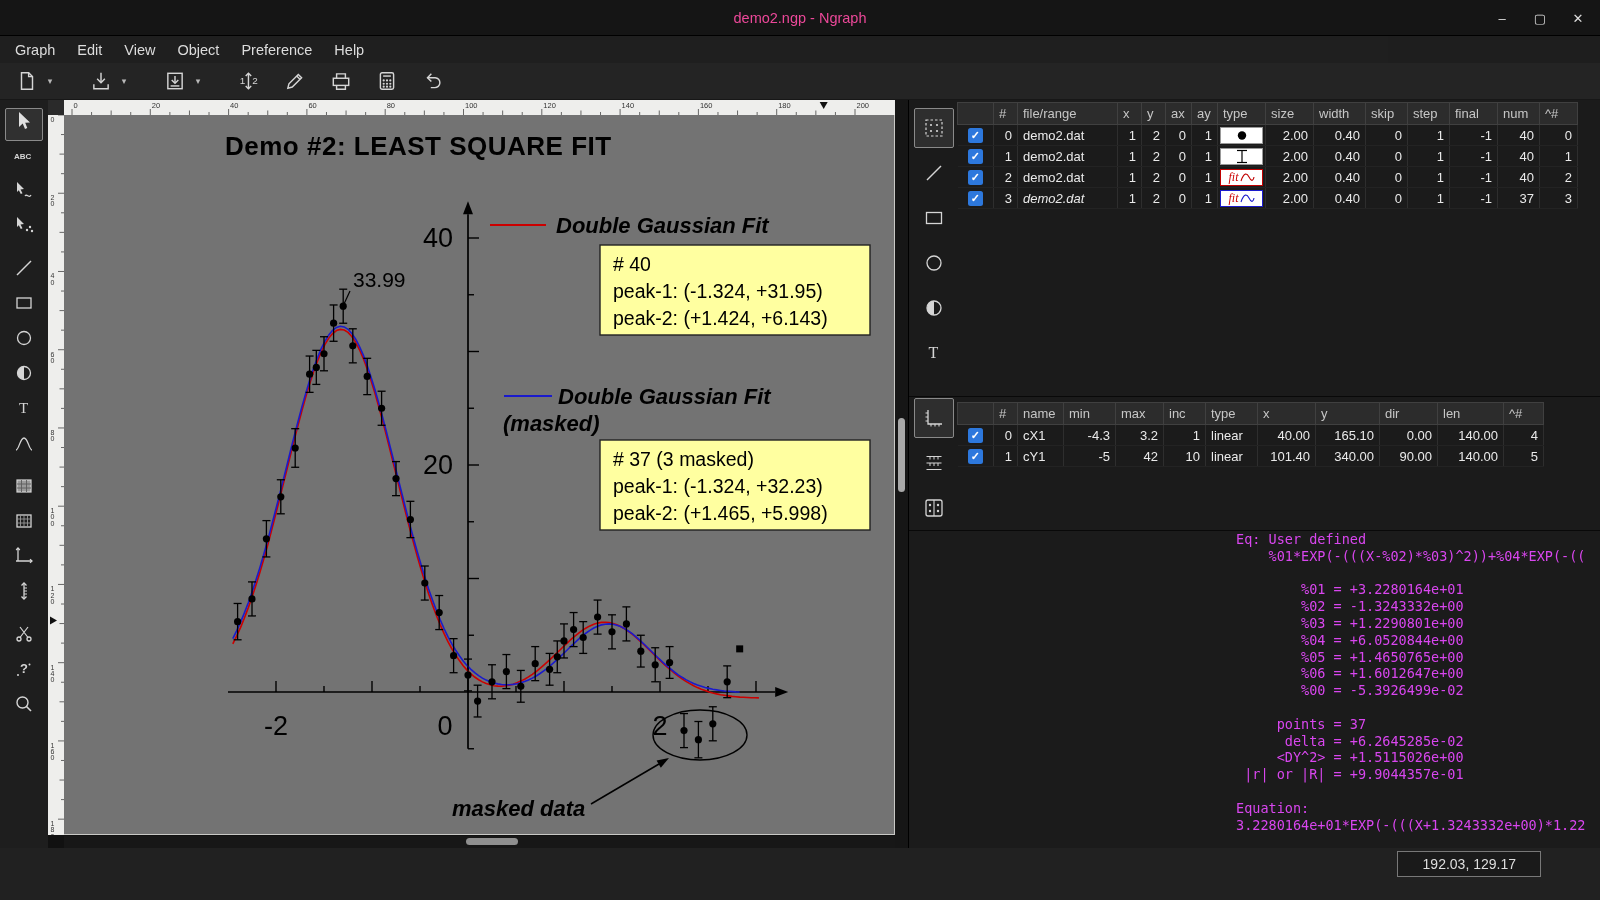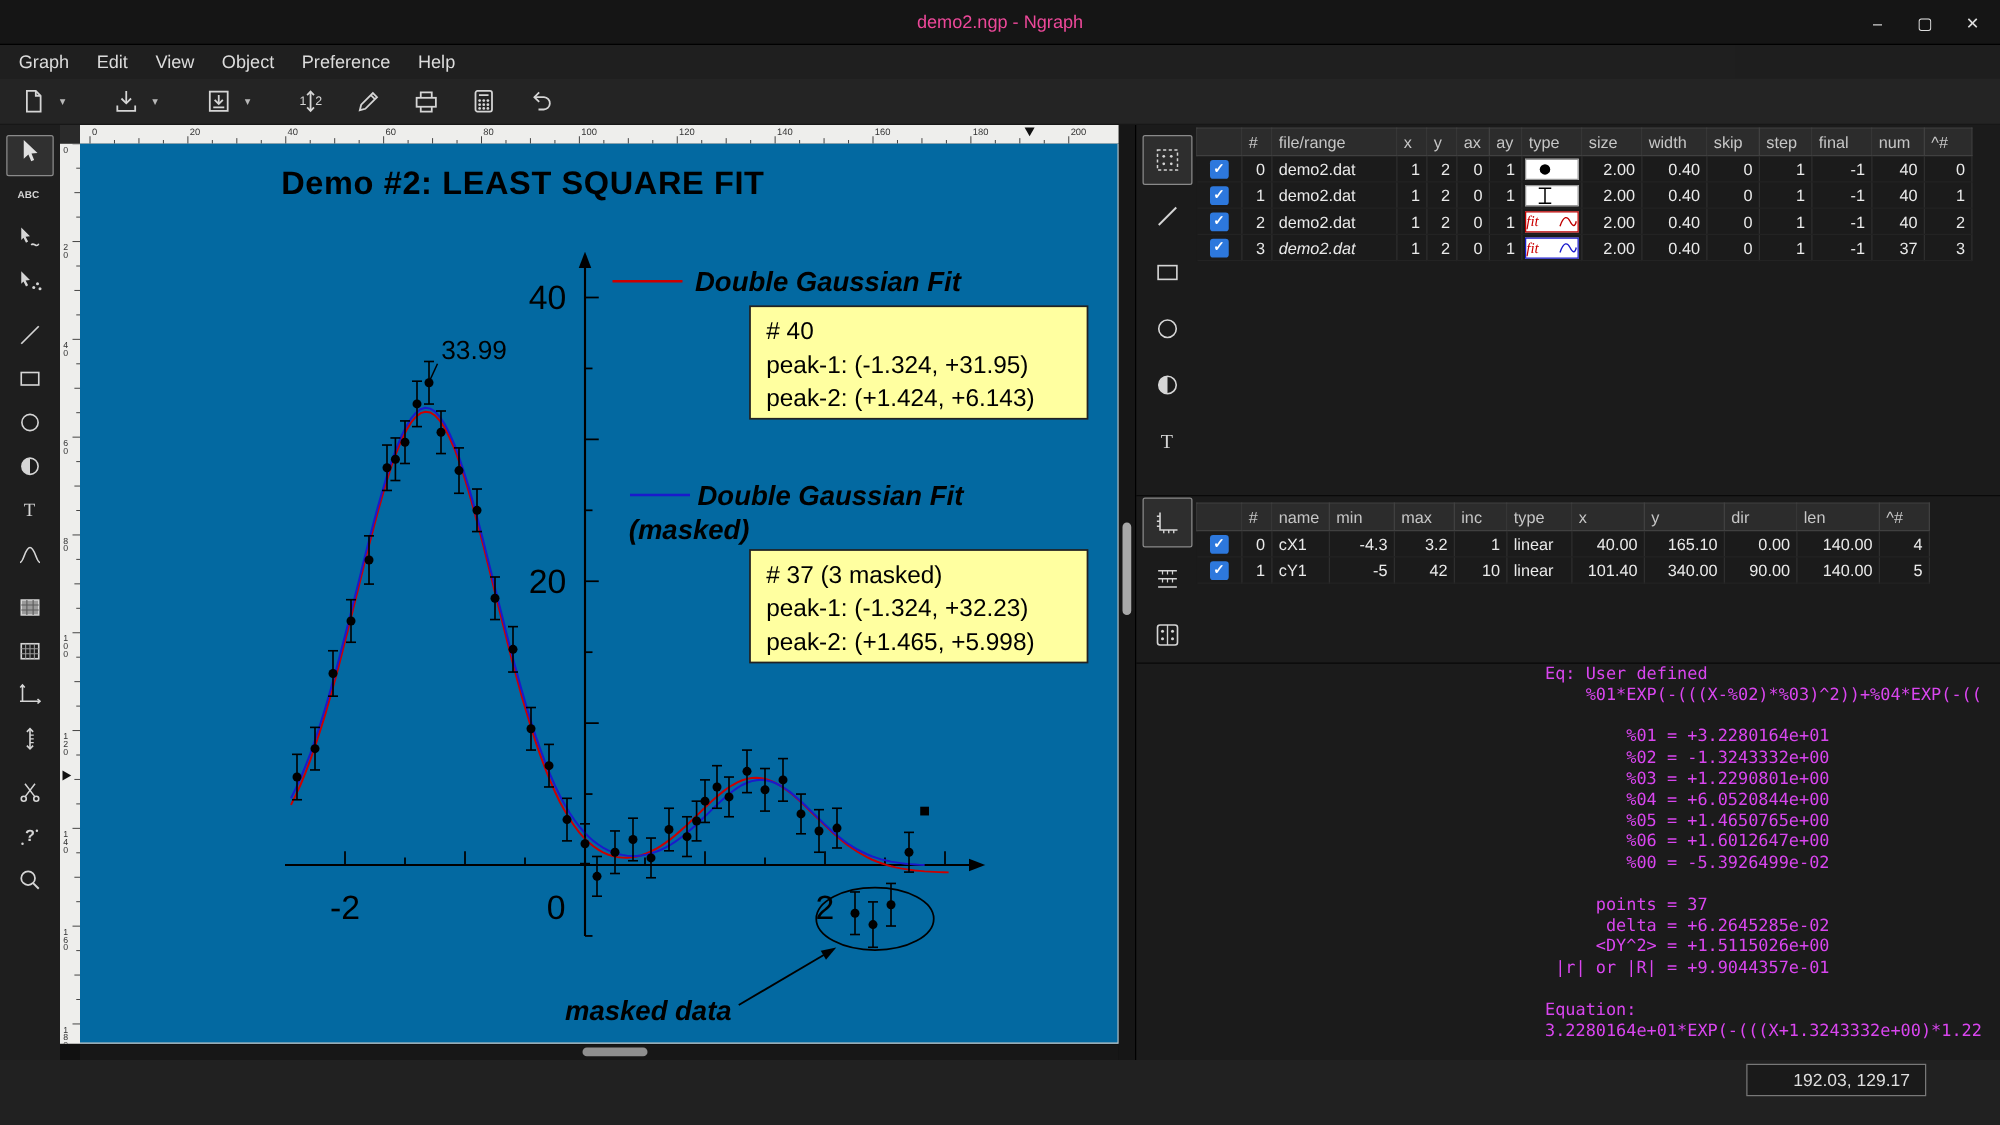--- a/index.html
+++ b/index.html
@@ -17,43 +17,43 @@
 .tool-caret{width:16px;height:30px;display:flex;align-items:center;justify-content:center;color:#b8b8b8;font-size:9px;margin-right:24px}
 .main{position:absolute;top:100px;left:0;width:1600px;height:748px}
 .palette{position:absolute;left:0;top:0;width:48px;height:748px;background:#1e1e1e;display:flex;flex-direction:column;align-items:center;padding-top:8px}
 .pal-btn{width:38px;height:33px;display:flex;align-items:flex-start;justify-content:center;border:1px solid transparent;border-radius:2px;margin-bottom:2px}
 .pal-btn.selected{border-color:#8a8a8a;background:#303030}
 .pal-gap{height:8px}
 .canvas-wrap{position:absolute;left:48px;top:0;width:847px;height:748px;background:#111}
 .corner{position:absolute;left:0;top:0;width:16px;height:15px;background:#2a2a2a}
 .ruler-h{position:absolute;left:16px;top:0;width:831px;height:15px;background:#eeeeec}
 .ruler-v{position:absolute;left:0;top:15px;width:16px;height:720px;background:#eeeeec}
-.page{position:absolute;left:16px;top:15px;width:831px;height:720px;background:#0369a1;box-shadow:inset -1px -1px 0 #c9c9c6}
+.page{position:absolute;left:16px;top:15px;width:831px;height:720px;background:#737373;box-shadow:inset -1px -1px 0 #c9c9c6}
 .hscroll{position:absolute;left:16px;top:736px;width:831px;height:12px;background:#171717}
 .hscroll .thumb{position:absolute;left:402px;top:2px;width:52px;height:7px;background:#8f8f8f;border-radius:4px}
 .splitter{position:absolute;left:895px;top:0;width:13px;height:748px;background:#161616}
 .splitter .thumb{position:absolute;left:3px;top:318px;width:7px;height:74px;background:#a8a8a8;border-radius:4px}
 .rightpanel{position:absolute;left:908px;top:0;width:692px;height:748px;background:#1b1b1b;border-left:1px solid #000}
 .obj-tools{position:absolute;left:2px;width:46px;display:flex;flex-direction:column;align-items:center}
 .obj-btn{width:40px;height:40px;display:flex;align-items:center;justify-content:center;border:1px solid transparent;border-radius:2px;margin-bottom:5px}
 .obj-btn.selected{border-color:#8a8a8a;background:#2e2e2e}
 .sect-divider{position:absolute;left:0;width:692px;height:1px;background:#090909}
 .otable{position:absolute;border-collapse:collapse;table-layout:fixed;font-size:13px;color:#eaeaea;background:#1b1b1b}
 .otable th{background:#2c2c2c;color:#c6c6c6;font-weight:normal;border:1px solid #404040;height:22px;padding:0 5px;text-align:left;overflow:hidden;white-space:nowrap}
 .otable td{border-right:1px solid #2e2e2e;border-bottom:1px solid #232323;height:21px;padding:0 5px;overflow:hidden;white-space:nowrap}
 .otable td.num{text-align:right}
 .cbcell{text-align:center;padding:0 !important}
 .cb{width:15px;height:15px;background:#2d78dd;border-radius:2.5px;color:#fff;font-size:11px;font-weight:bold;line-height:15px;text-align:center;margin:0 auto}
 .markcell{padding:1px 2px !important}
-.mark-cell{background:#fff;height:17px;display:flex;align-items:center;justify-content:space-between;border:1px solid #888;gap:1px}
+.mark-cell{background:#fff;height:17px;display:flex;align-items:center;justify-content:center;border:1px solid #888;gap:1px}
 .fit-txt{color:#c00;font-style:italic;font-family:"Liberation Serif",serif;font-size:12px;line-height:1}
 .coord-panel{position:absolute;left:5px;top:436px;font-family:"DejaVu Sans Mono",monospace;font-size:16px;line-height:19.5px;color:#f0f0f0;white-space:pre}
 .eq-panel{position:absolute;left:327px;top:431px;font-family:"DejaVu Sans Mono",monospace;font-size:13.5px;line-height:16.8px;color:#d946ef;white-space:pre}
 .statusbar{position:absolute;left:0;top:848px;width:1600px;height:52px;background:#212121}
-.coordbox{position:absolute;left:1397px;top:3px;width:144px;height:26px;border:1px solid #787878;background:#1a1a1a;color:#dedede;font-size:14px;display:flex;align-items:center;justify-content:flex-end;padding-right:12px}
+.coordbox{position:absolute;left:1397px;top:3px;width:144px;height:26px;border:1px solid #787878;background:#1a1a1a;color:#dedede;font-size:14px;display:flex;align-items:center;justify-content:flex-end;padding-right:24px}
 svg{display:block}
 </style>
 </head>
 <body>
 
 <div class="app">
   <div class="titlebar">
     <div class="title">demo2.ngp - Ngraph</div>
     <div class="win-controls">
       <div class="win-btn">–</div>

